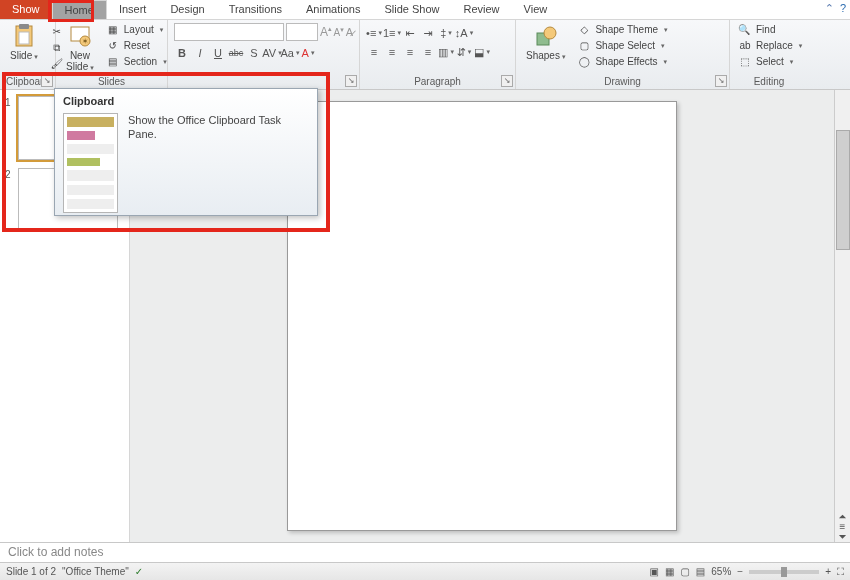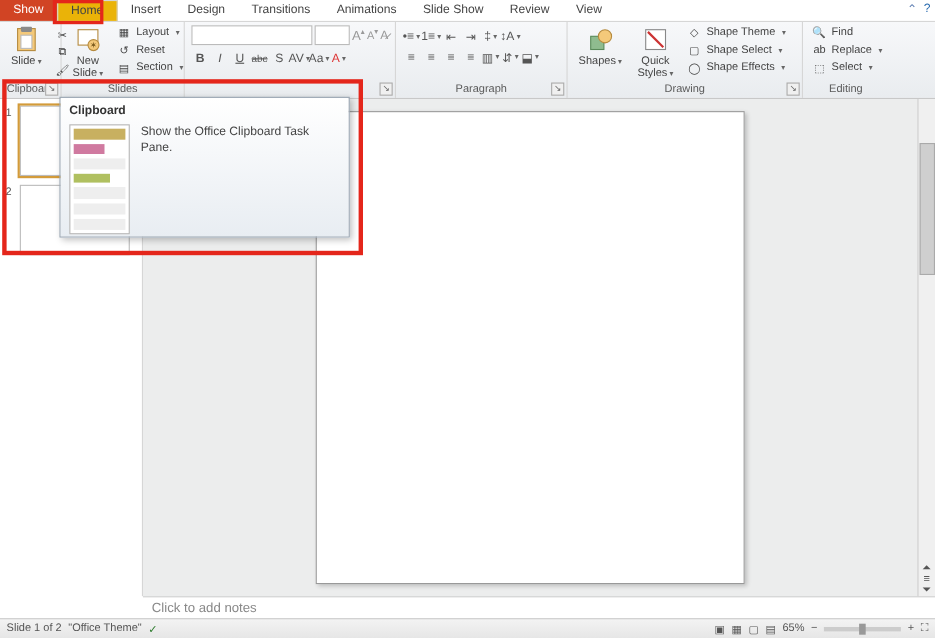--- a/index.html
+++ b/index.html
@@ -2,21 +2,21 @@
 <html><head>
 <meta charset="utf-8">
 <style>
 * { box-sizing: border-box; margin: 0; padding: 0; font-family: "Segoe UI", Tahoma, sans-serif; }
 html, body { width: 850px; height: 580px; overflow: hidden; background: #fff; }
 
 
 .tabs { height: 20px; display: flex; align-items: stretch; background: #fff; font-size: 11px; border-bottom: 1px solid #d6d6d6; }
 .tab { padding: 3px 12px 0; color: #444; cursor: pointer; }
 .tab.file { background: #d14424; color: #fff; }
-.tab.active { background: #eab308; border: 1px solid #d6d6d6; border-bottom: none; }
+.tab.active { background: #a3a3a3; border: 1px solid #d6d6d6; border-bottom: none; }
 
 
 .ribbon { height: 70px; background: linear-gradient(#f7f8fa, #e9ecef); display: flex; border-bottom: 1px solid #c8c8c8; font-size: 10px; color: #444; position: relative; }
 .group { border-right: 1px solid #d6d6d6; padding: 2px 6px 0; display: flex; flex-direction: column; justify-content: space-between; height: 100%; position: relative; }
 .group-label { text-align: center; font-size: 10px; color: #5a5a5a; padding-bottom: 2px; margin-top: auto; }
 .group-body { display: flex; align-items: flex-start; gap: 6px; flex: 1; }
 .bigbtn { display: flex; flex-direction: column; align-items: center; gap: 2px; padding: 2px 4px; cursor: pointer; }
 .bigbtn .ic { width: 24px; height: 24px; display: flex; align-items: center; justify-content: center; }
 .bigbtn .lbl { font-size: 10px; text-align: center; line-height: 1.1; }
 .smallrows { display: flex; flex-direction: column; gap: 1px; }
@@ -40,21 +40,21 @@
 .thumb.sel { outline:2px solid #d39b3a; }
 .thumb-num { position:absolute; left:-14px; top:0; font-size:10px; color:#555;}
 .editor { flex:1; background:#eceded; display:flex; align-items:center; justify-content:center; position:relative;}
 .slide { background:#fff; border:1px solid #999; width:390px; height:430px; box-shadow: 2px 2px 4px rgba(0,0,0,.2);}
 .vscroll { width:16px; background:#f0f0f0; border-left:1px solid #ccc; position:relative;}
 .vscroll .vthumb { position:absolute; top:40px; width:14px; left:1px; height:120px; background:#cfcfcf; border:1px solid #aaa;}
 .vbtns { position:absolute; bottom:0; width:100%; display:flex; flex-direction:column; align-items:center; gap:0;}
 .vbtns span { font-size:10px; color:#555; cursor:pointer; line-height:1;}
 
 
-.notes { height:20px; border-top:1px solid #c8c8c8; padding:2px 8px; font-size:12px; color:#888; margin-left:130px; background:#fff;}
+.notes { height:20px; border-top:1px solid #c8c8c8; padding:2px 8px; font-size:12px; color:#888; background:#fff;}
 
 
 .status { height:18px; background: linear-gradient(#f3f3f3,#e6e6e6); border-top:1px solid #c8c8c8; font-size:10px; color:#555; display:flex; align-items:center; padding:0 6px; justify-content:space-between;}
 .status .left { display:flex; gap:6px;}
 .status .right { display:flex; gap:6px; align-items:center;}
 .zoom-slider { width:70px; height:4px; background:#ccc; position:relative;}
 .zoom-slider::after { content:""; position:absolute; left:45%; top:-3px; width:6px; height:10px; background:#999;}
 
 
 .tooltip { position:absolute; left:54px; top:88px; width:264px; height:128px; background:linear-gradient(#ffffff,#e8edf2); border:1px solid #9aa6b2; box-shadow:2px 2px 6px rgba(0,0,0,.25); z-index:50; padding:6px 8px; font-size:11px; color:#333;}
@@ -202,30 +202,20 @@
     <div class="group-body">
       <div class="bigbtn">
         <span class="ic">
             <svg width="22" height="22">
               <rect x="2" y="8" width="12" height="12" fill="#8fbc8f" stroke="#5a8a5a"></rect>
               <circle cx="15" cy="8" r="6" fill="#f4c97a" stroke="#b58a3e"></circle>
             </svg>
           </span>
         <span class="lbl dd">Shapes</span>
       </div>
-      <div class="bigbtn">
-        <span class="ic">
-            <svg width="22" height="22">
-              <rect x="2" y="2" width="18" height="18" fill="#fff" stroke="#888"></rect>
-              <path d="M4 4 L18 18" stroke="#c33" stroke-width="2"></path>
-            </svg>
-          </span>
-        <span class="lbl dd" style="white-space:pre">Quick
-Styles</span>
-      </div>
       <div class="smallrows">
         <span class="smallbtn dd">
             <span class="ic">◇</span>
             <span>Shape Theme</span>
           </span>
         <span class="smallbtn dd">
             <span class="ic">▢</span>
             <span>Shape Select</span>
           </span>
         <span class="smallbtn dd">

